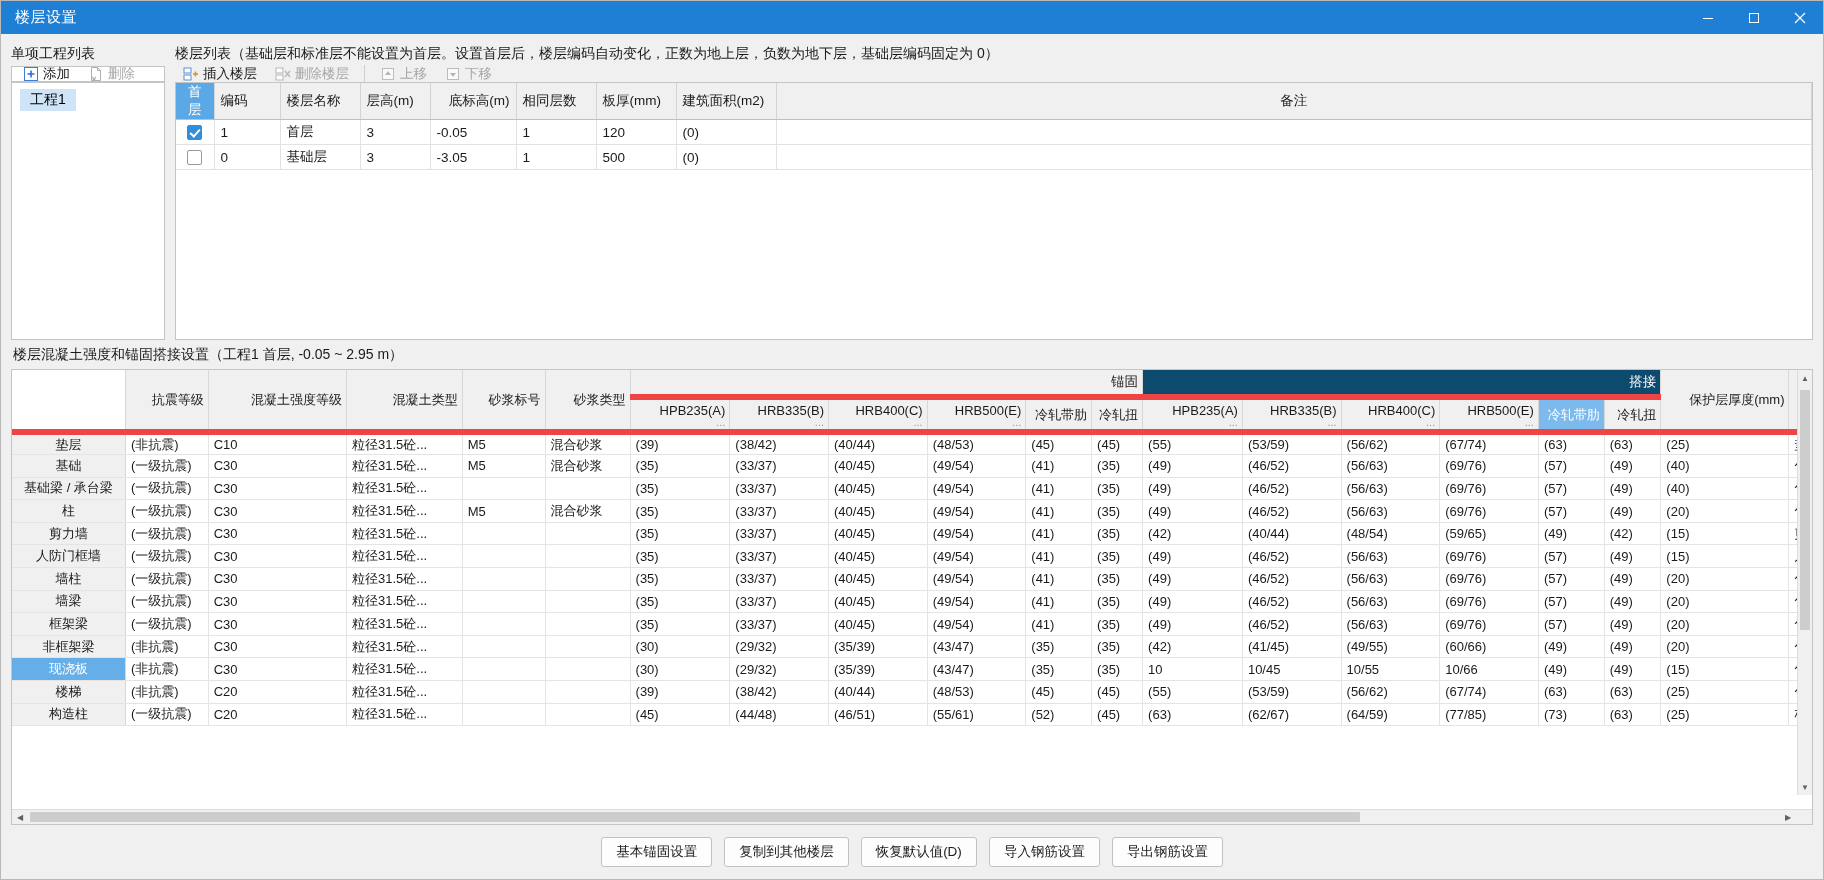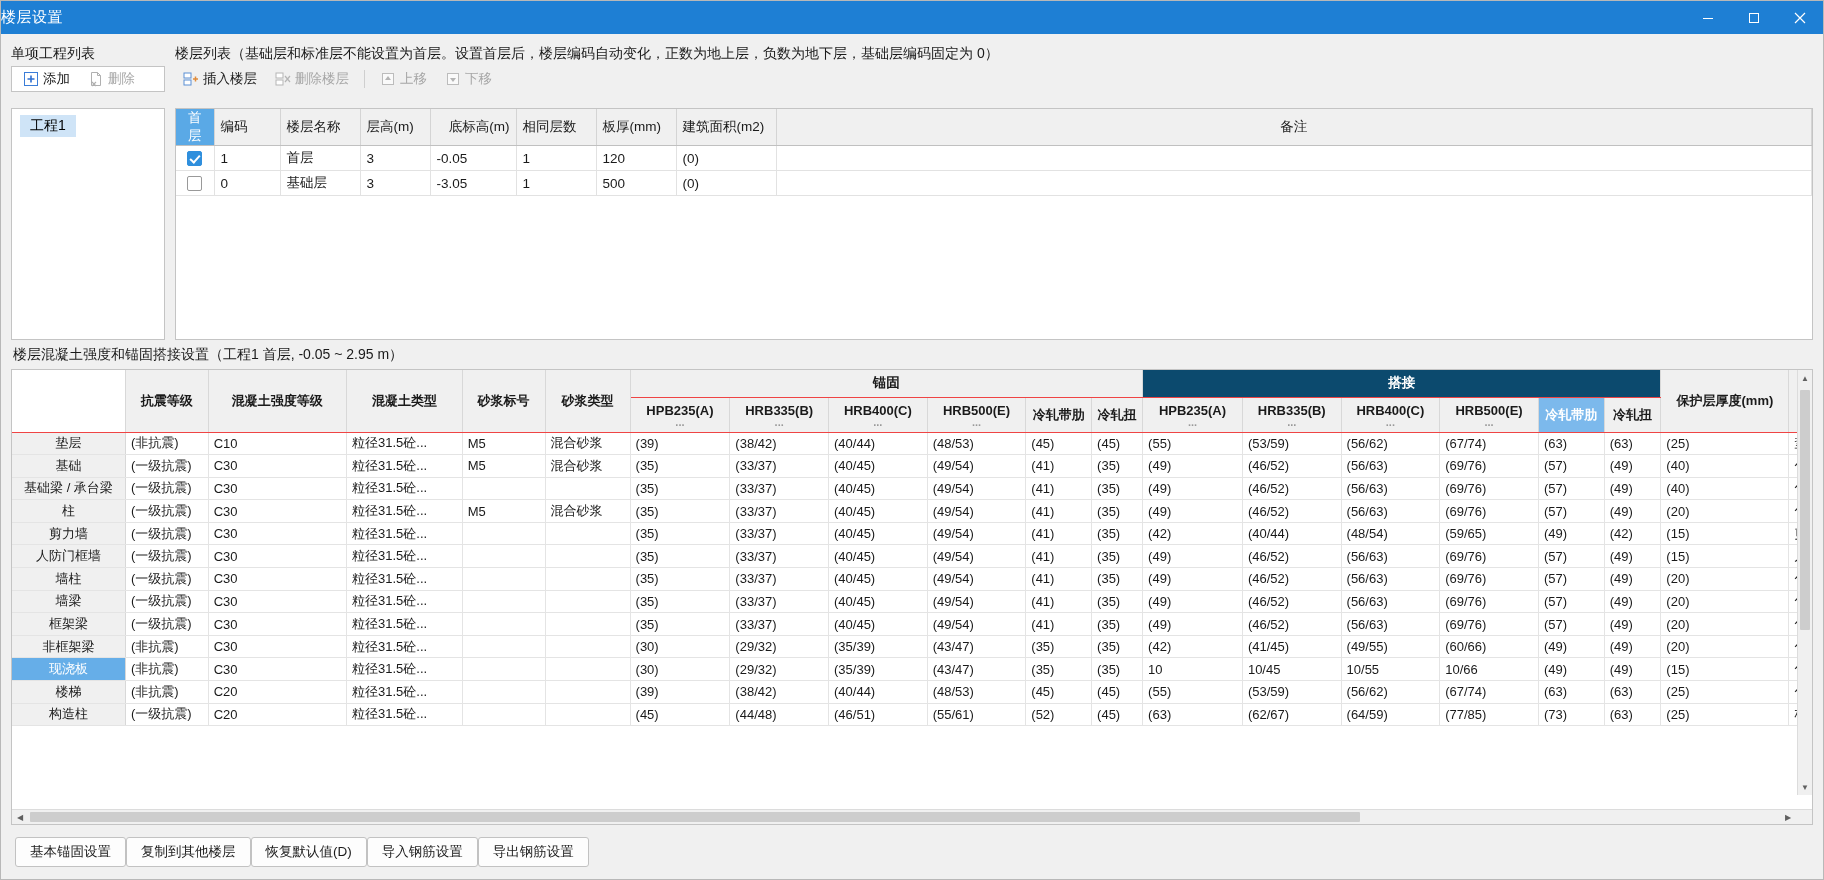--- a/index.html
+++ b/index.html
@@ -16,20 +16,21 @@
     display: flex; flex-direction: column;
     background: #f0f0f0;
     border: 1px solid #b8b8b8;
   }
 
   
   .titlebar {
     height: 22px; min-height: 33px;
     background: #1e7fd4;
     display: flex; align-items: center;
+    padding-left: 14px;
     color: #ffffff;
   }
   .titlebar .title { font-size: 15px; letter-spacing: .5px; }
   .titlebar .spacer { flex: 1; }
   .winbtn {
     width: 46px; height: 33px;
     display: flex; align-items: center; justify-content: center;
     color: #ffffff; font-size: 15px; line-height: 1;
   }
 
@@ -40,22 +41,22 @@
     height: 306px; min-height: 306px;
   }
   .left-pane { width: 154px; display: flex; flex-direction: column; }
   .right-pane { flex: 1; display: flex; flex-direction: column; margin-left: 10px; }
 
   .pane-label {
     font-size: 14px; color: #1a1a1a;
     height: 24px; display: flex; align-items: center;
   }
   .toolbar {
-    height: 26px; display: flex; align-items: center; gap: 2px;
-    margin-bottom: 16px;
+    height: 16px; display: flex; align-items: center; gap: 2px;
+    margin-bottom: 0;
   }
   .tbtn {
     display: flex; align-items: center; gap: 4px;
     padding: 2px 7px; font-size: 13.5px; color: #1a1a1a;
     border: 1px solid transparent; border-radius: 2px;
     height: 25px; white-space: nowrap;
   }
   .tbtn.disabled { color: #a6a6a6; pointer-events: none; }
   .tsep { width: 1px; height: 18px; background: #cfcfcf; margin: 0 5px; }
 
@@ -131,24 +132,24 @@
     overflow: hidden;
     position: relative;
   }
   .lower-scroll {
     flex: 1; overflow: hidden; position: relative;
   }
   table.mat { border-collapse: collapse; table-layout: fixed; width: 1806px; }
   table.mat th {
     background: #f0f0f0;
     border-right: 1px solid #d8d8d8;
-    border-bottom: 1px solid #ef4444;
-    font-weight: bold; color: #1a1a1a;
+    border-bottom: 6px solid #ef4444;
+    font-weight: normal; color: #1a1a1a;
     font-size: 13px; padding: 0 4px;
-    text-align: center; vertical-align: middle;
+    text-align: right; vertical-align: middle;
   }
   table.mat th.grp { height: 27px; font-size: 13.5px; }
   table.mat th.grp.blue { background: #0c4a6e; color: #ffffff; }
   table.mat th.sub { height: 35px; line-height: 15px; }
   table.mat th.sub.blue { background: #7cb9ec; color: #ffffff; }
   table.mat th .dots { display: block; color: #999; font-size: 11px; line-height: 9px; }
   table.mat th.corner { background: #ffffff; border-right: 1px solid #d8d8d8; }
 
   table.mat td {
     border-right: 1px solid #e4e4e4;
@@ -185,22 +186,23 @@
     height: 15px; min-height: 15px; background: #f0f0f0;
     border-top: 1px solid #dcdcdc; position: relative;
   }
   .hthumb { position: absolute; top: 2px; bottom: 2px; left: 18px; width: 1330px; background: #cdcdcd; border-radius: 1px; }
   .harrow { position: absolute; top: 0; bottom: 0; width: 16px; display: flex; align-items: center; justify-content: center; color: #606060; font-size: 8px; }
   .harrow.lf { left: 0; } .harrow.rt { right: 16px; }
 
   
   .footer {
     height: 54px; min-height: 54px;
-    display: flex; align-items: center; gap: 0;
+    display: flex; align-items: center; gap: 12px;
     padding: 0 14px;
+    justify-content: center;
   }
   .btn {
     height: 30px; min-width: 96px; padding: 0 14px;
     background: #fdfdfd;
     border: 1px solid #c2c2c2; border-radius: 3px;
     font-size: 13.5px; color: #1a1a1a;
     display: flex; align-items: center; justify-content: center;
     white-space: nowrap;
   }
 </style>

